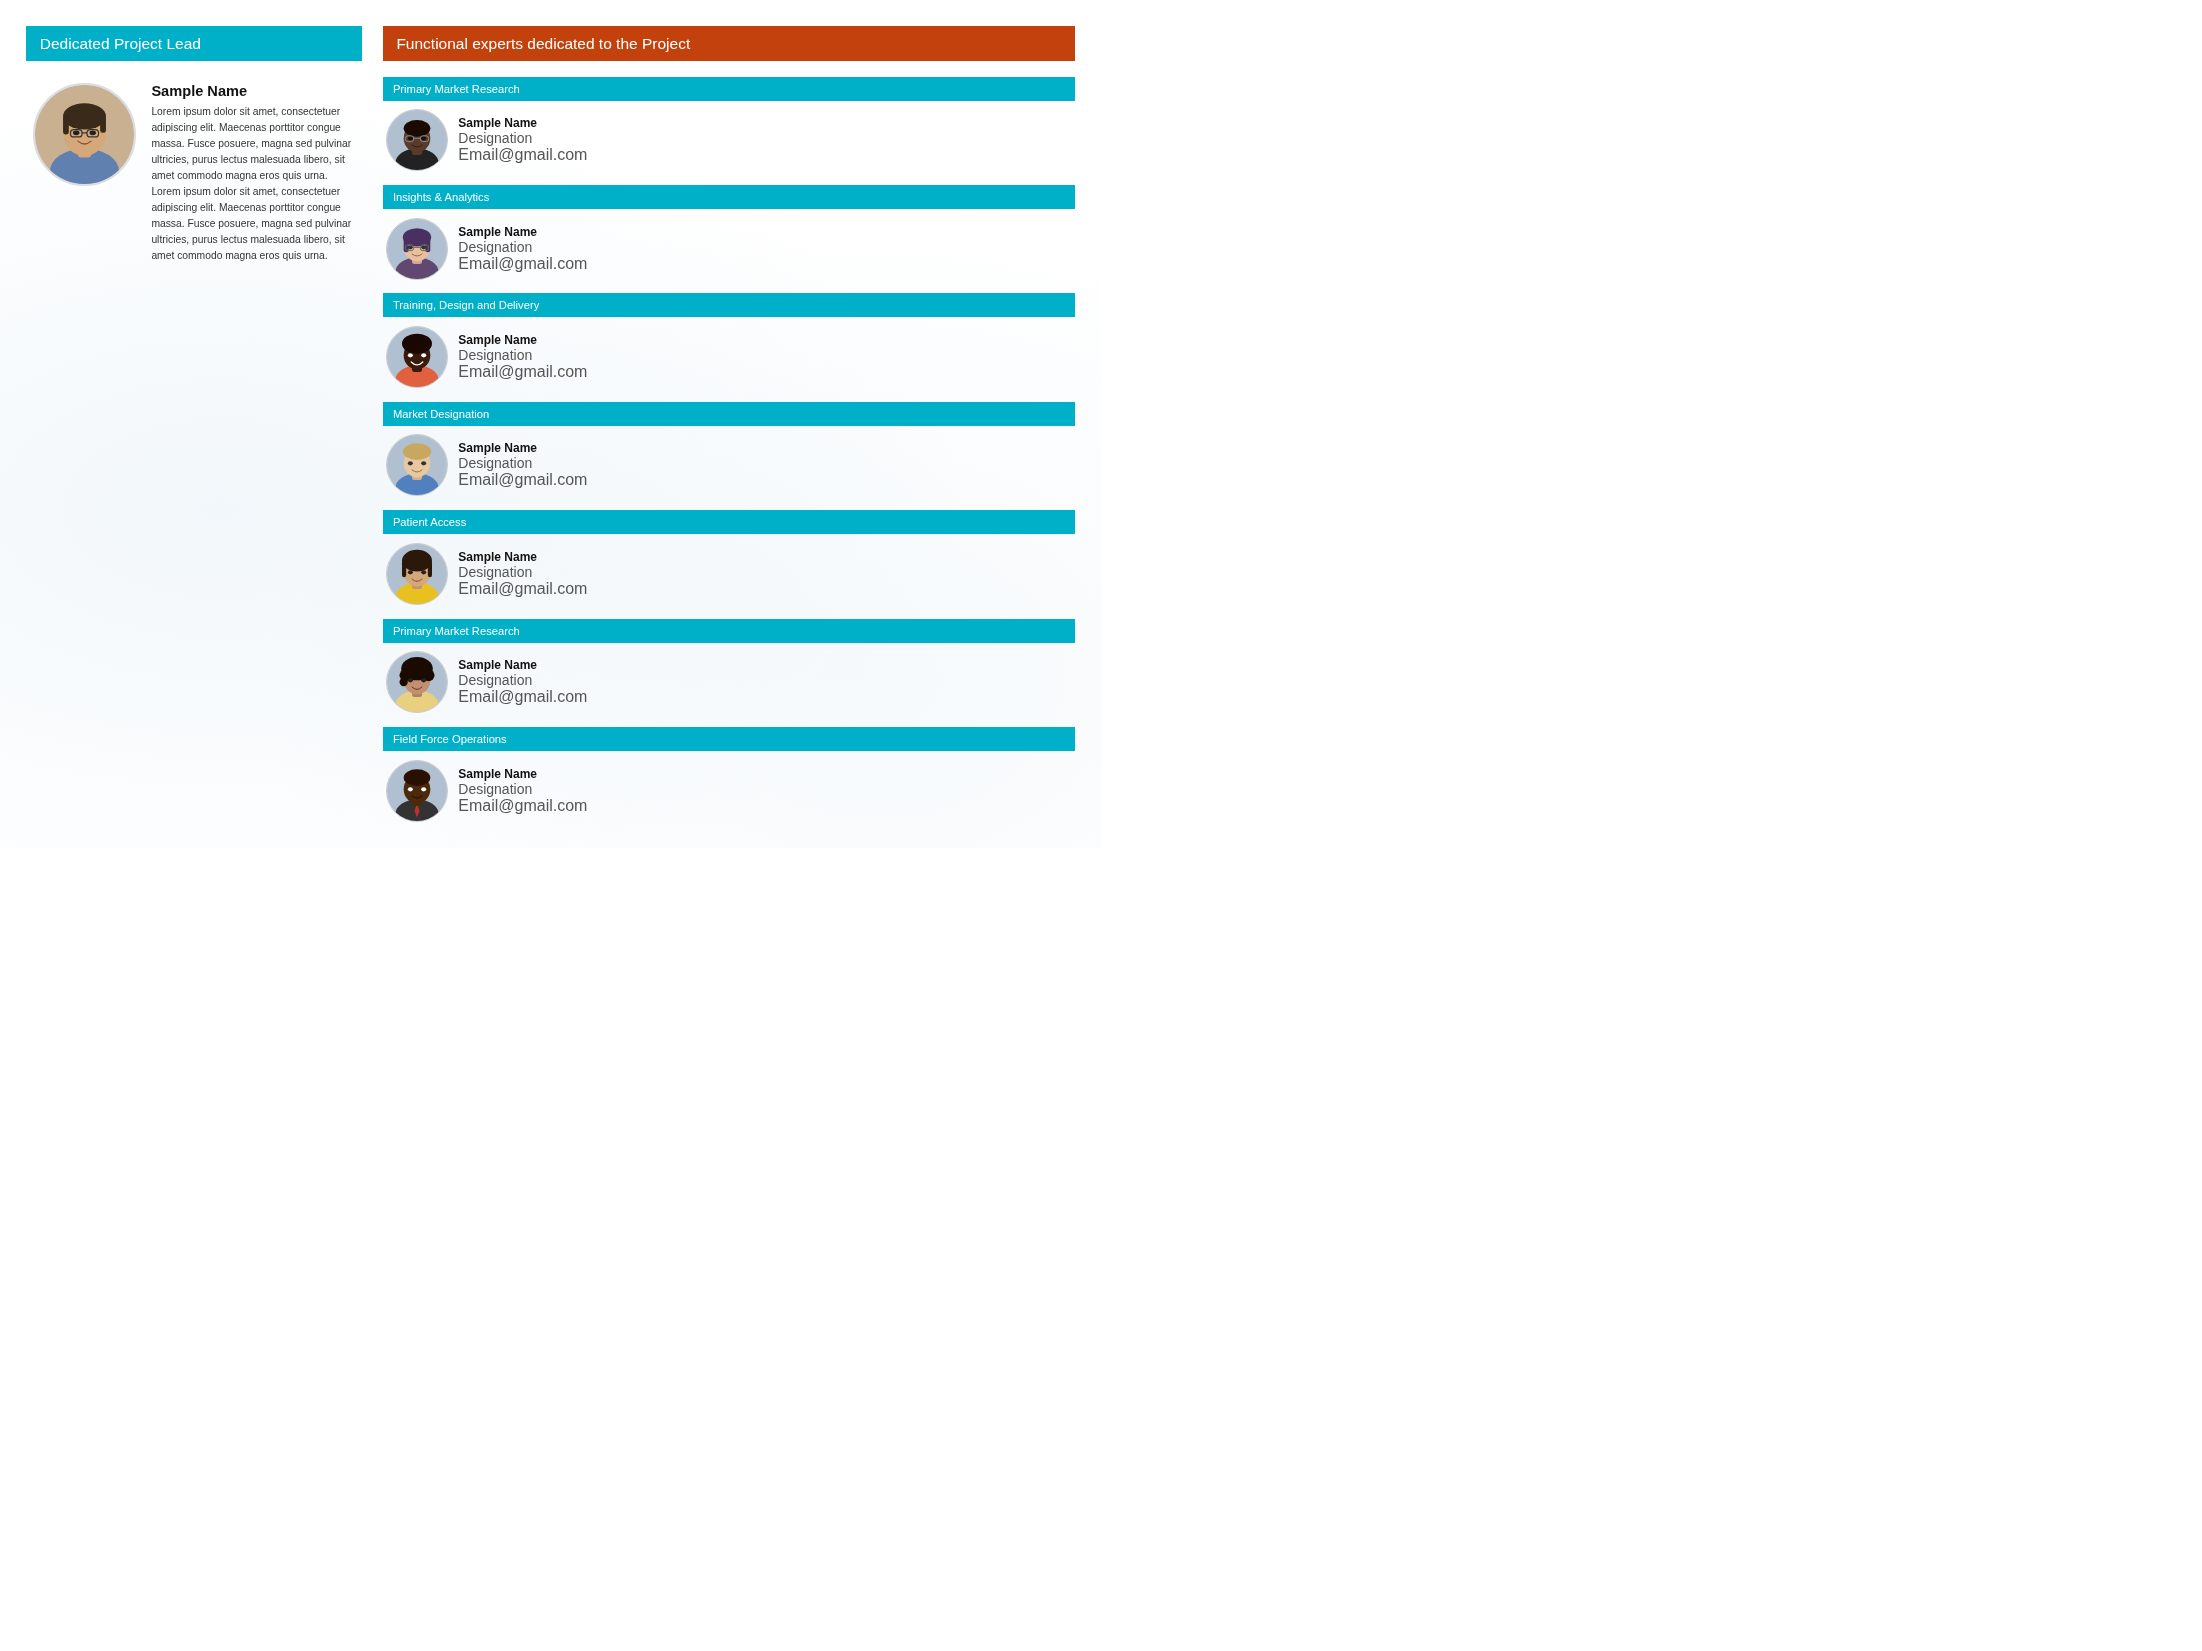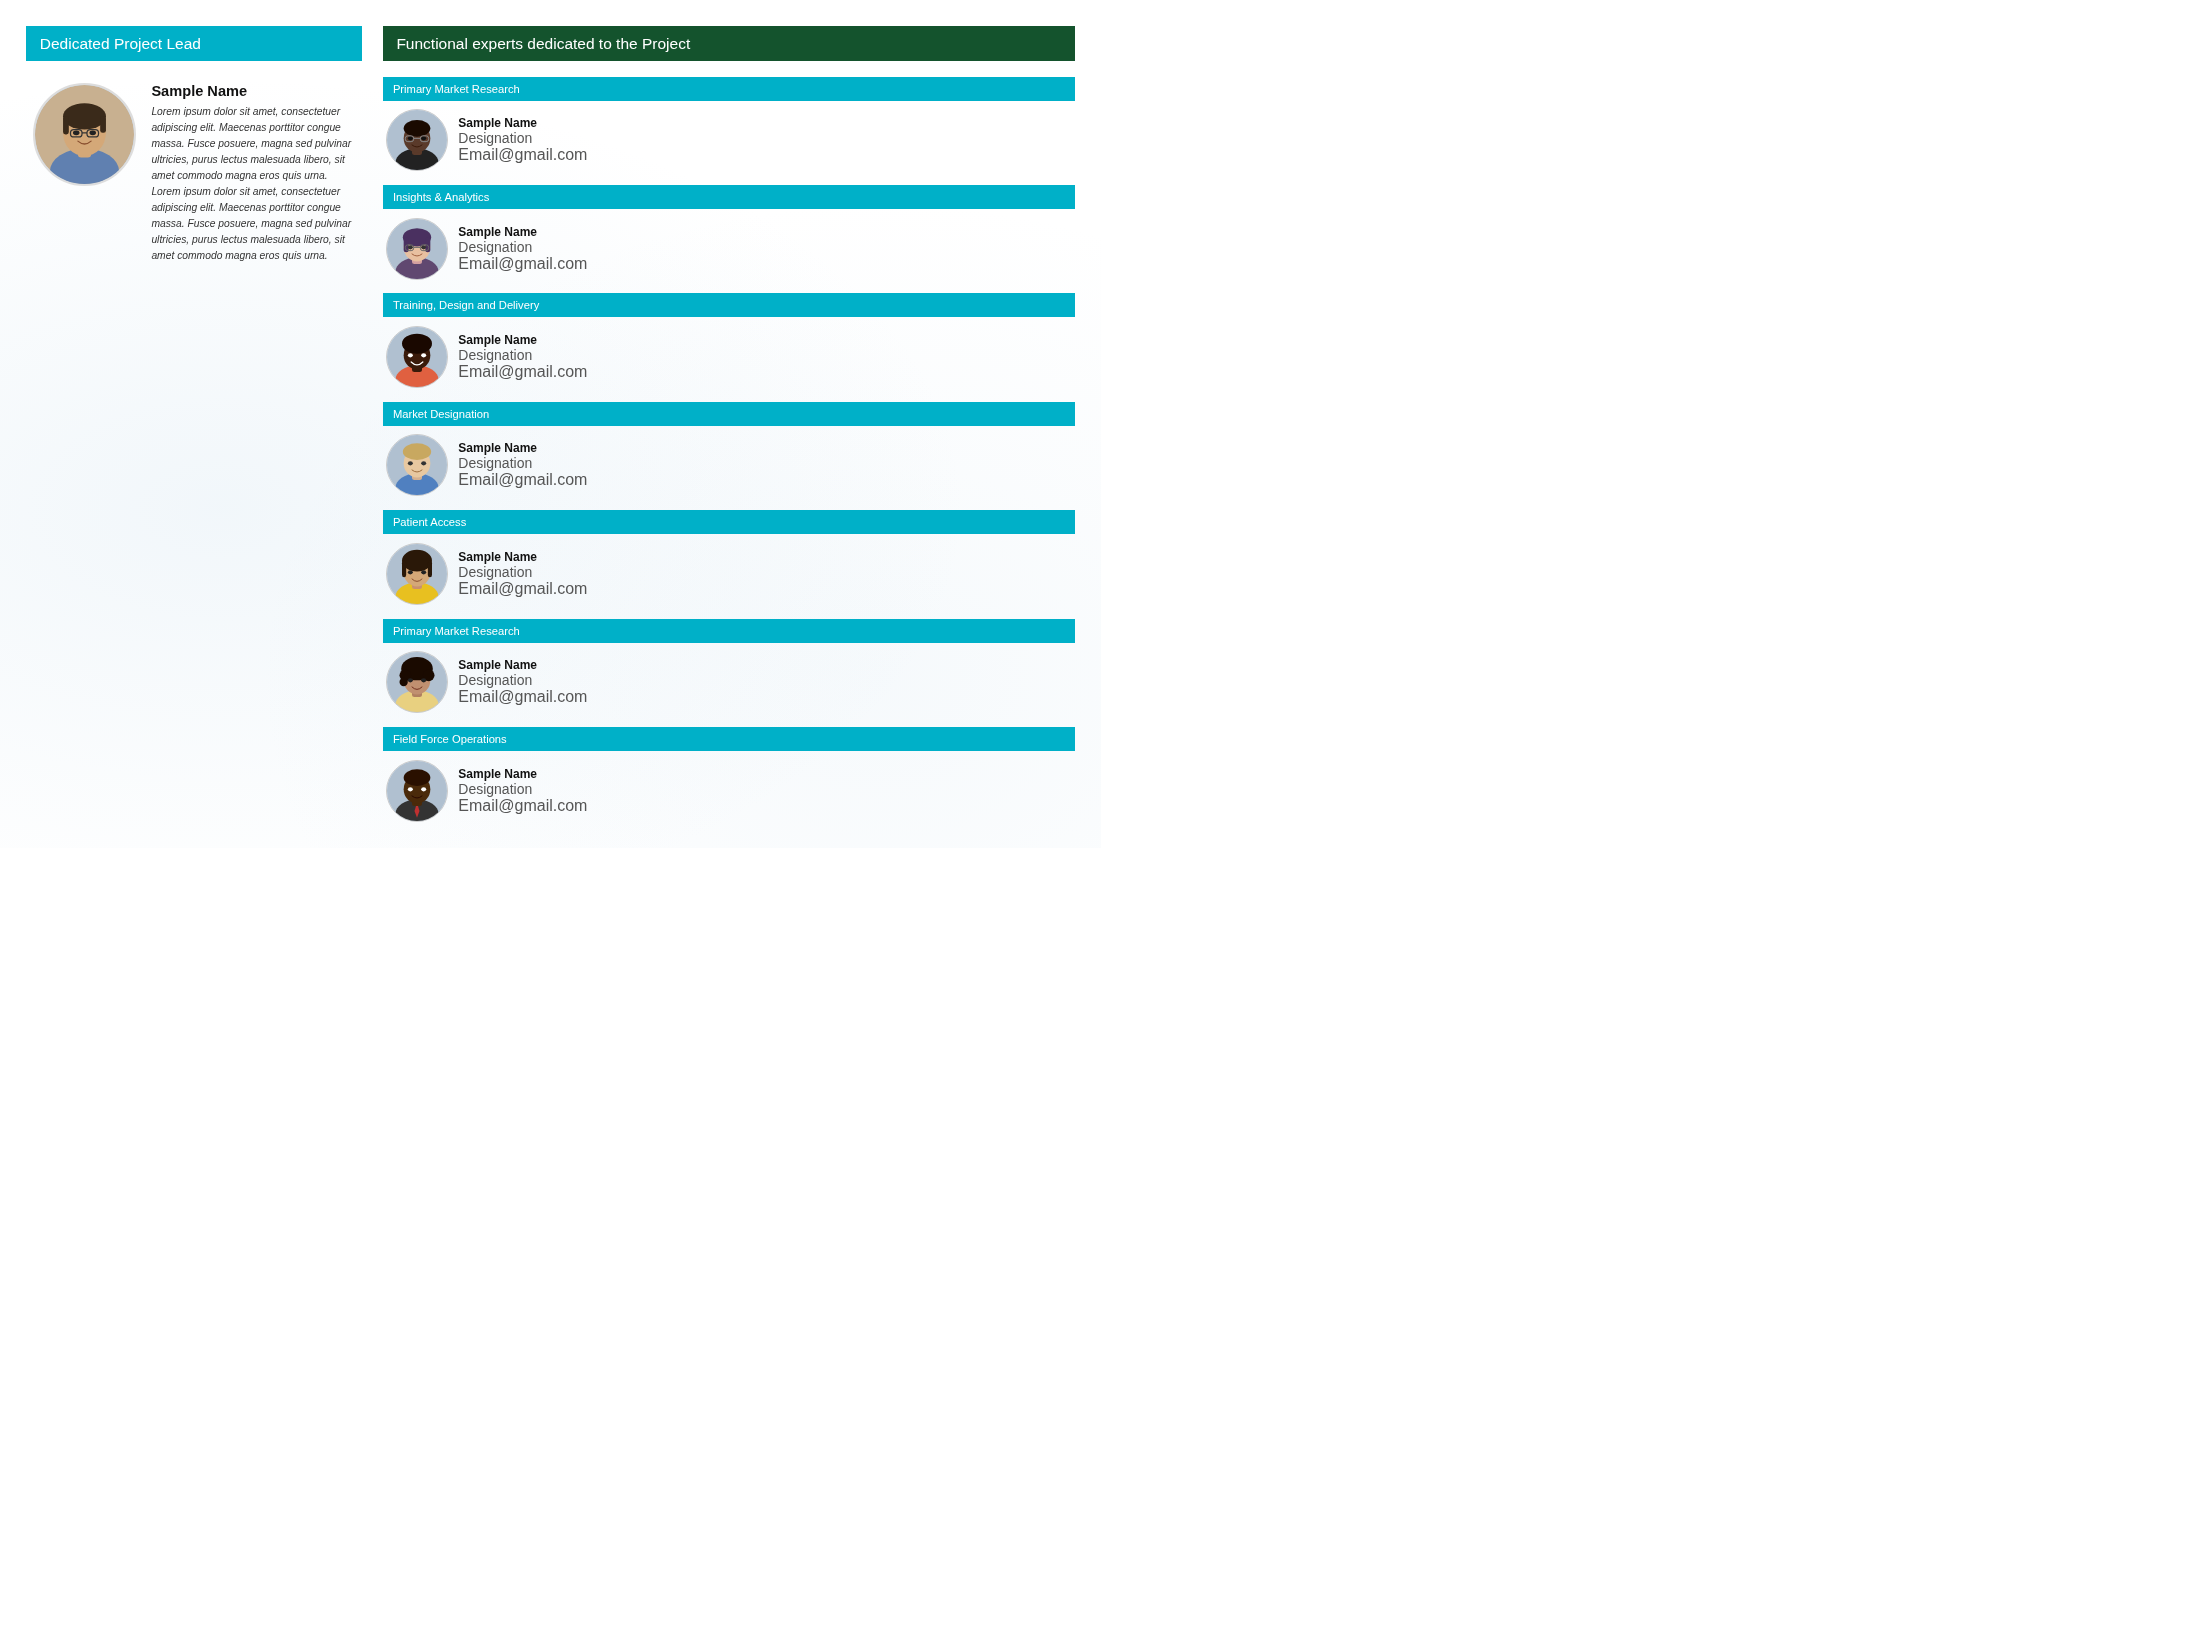--- a/index.html
+++ b/index.html
@@ -93,30 +93,29 @@
       font-size: 14.6px;
       font-weight: 700;
       color: #111;
       margin-bottom: 5.2px;
     }
 
     .lead-text {
       font-size: 10.3px;
       color: #333;
       line-height: 1.55;
-      font-style: italic;
     }
 
     
     .right-col {
       flex: 1;
     }
 
     .right-section-header {
-      background: #14532d;
+      background: #c2410c;
       color: #fff;
       font-size: 15.5px;
       font-weight: 400;
       padding: 8.6px 13.8px;
       margin-bottom: 15.5px;
     }
 
     .experts-grid {
       display: grid;
       grid-template-columns: 1fr;

